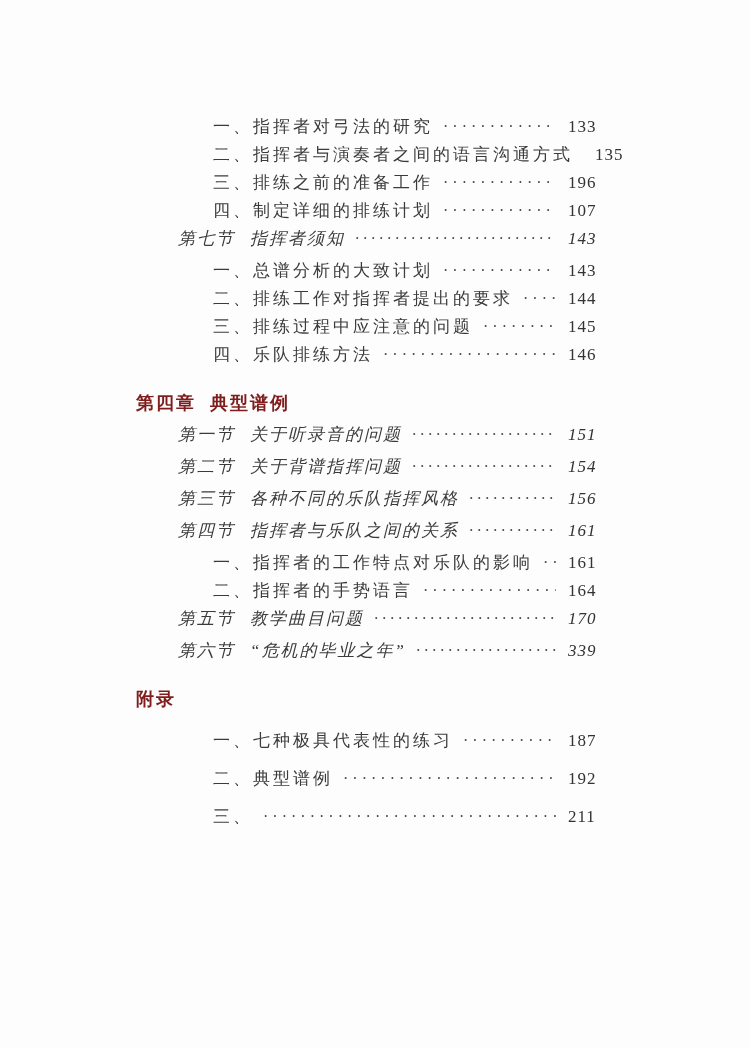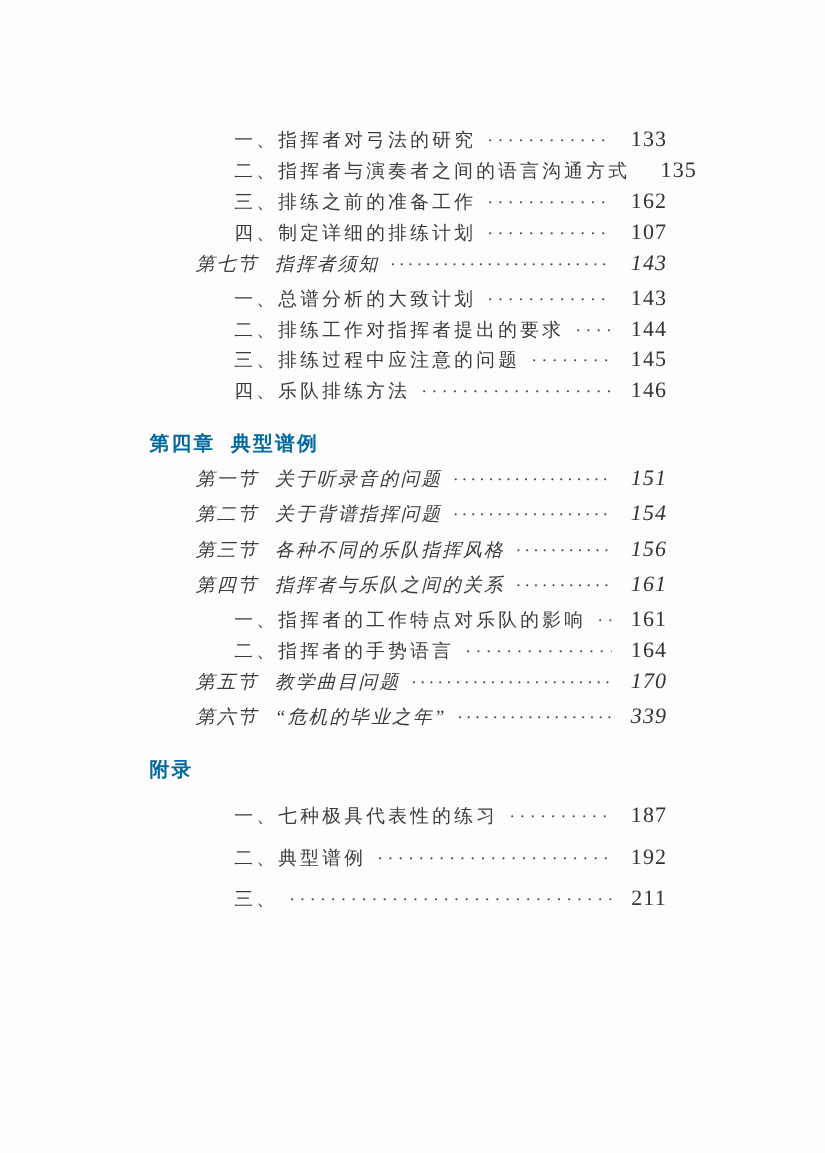--- a/index.html
+++ b/index.html
@@ -36,21 +36,21 @@
   
   .row.section { padding-left: 42px; margin-top: 6px; margin-bottom: 12px; letter-spacing: 2px; font-style: italic; }
   .row.section .label { margin-right: 15px; letter-spacing: 2px; }
 
   
   .row.chapter {
     height: 24px;
     line-height: 24px;
     font-size: 18px;
     font-weight: bold;
-    color: #0369a1;
+    color: #7f1d1d;
     letter-spacing: 2px;
     margin-top: 26px;
     margin-bottom: 10px;
     font-family: "Liberation Sans", "DejaVu Sans", sans-serif;
   }
   .row.chapter .label { margin-right: 14px; }
 
   
   .row.wide { margin-bottom: 18px; }
   .row.gap-lg { margin-bottom: 20px; }
@@ -65,23 +65,23 @@
     font-size: 16px;
     color: #4a4a4a;
   }
   .dots::after {
     content: "·····································································";
   }
 
   
   .pagenum {
     flex: 0 0 44px;
-    text-align: center;
+    text-align: left;
     letter-spacing: 1px;
-    font-size: 20px;
+    font-size: 17px;
     color: #333333;
   }
 </style>
 </head>
 <body>
 
 <div class="page">
 
   <div class="row subitem">
     <span class="label">一、</span>
@@ -94,21 +94,21 @@
     <span class="label">二、</span>
     <span class="title">指挥者与演奏者之间的语言沟通方式</span>
     <span class="dots"></span>
     <span class="pagenum">135</span>
   </div>
 
   <div class="row subitem">
     <span class="label">三、</span>
     <span class="title">排练之前的准备工作</span>
     <span class="dots"></span>
-    <span class="pagenum">162</span>
+    <span class="pagenum">196</span>
   </div>
 
   <div class="row subitem">
     <span class="label">四、</span>
     <span class="title">制定详细的排练计划</span>
     <span class="dots"></span>
     <span class="pagenum">107</span>
   </div>
 
   <div class="row section">

